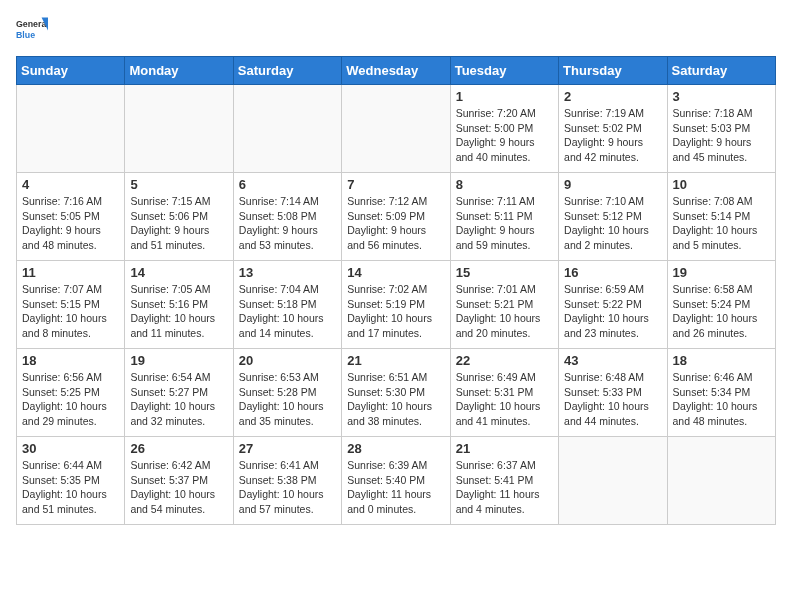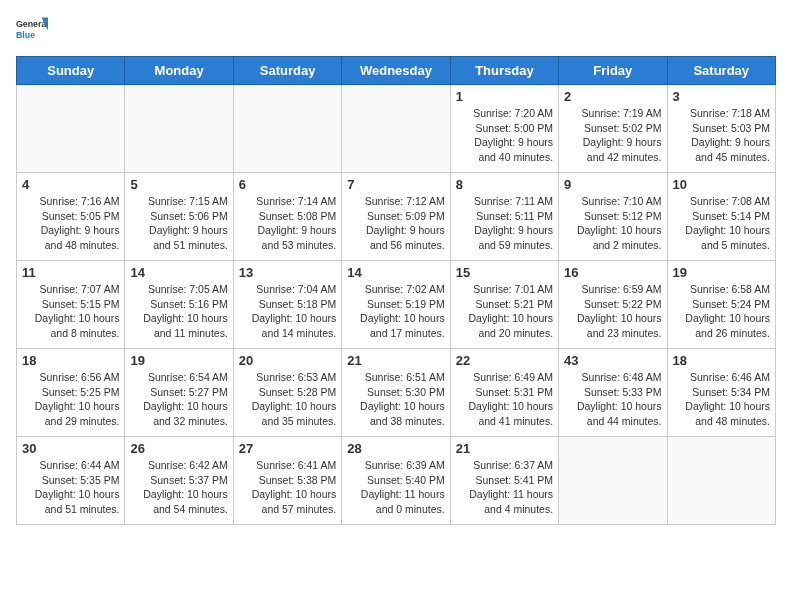--- a/index.html
+++ b/index.html
@@ -39,21 +39,21 @@
     }
     table {
       width: 100%;
       border-collapse: collapse;
       font-size: 11px;
     }
     thead tr th {
       background-color: #2b7cd3;
       color: #fff;
       padding: 6px 4px;
-      text-align: center;
+      text-align: left;
       font-size: 13px;
       font-weight: bold;
       border: 1px solid #1a5fa8;
     }
     tbody tr td {
       border: 1px solid #ccc;
       vertical-align: top;
       padding: 4px 5px;
       min-height: 80px;
       height: 88px;
@@ -66,21 +66,20 @@
       font-size: 13px;
       font-weight: bold;
       color: #333;
       display: block;
       margin-bottom: 2px;
     }
     tbody tr td .day-info {
       color: #333;
       font-size: 10.5px;
       line-height: 1.4;
-      text-align: right;
     }
     tbody tr td.empty {
       background: #f9f9f9;
     }
   </style>
 </head>
 <body>
 
 <div class="header-area">
   <div class="logo">
@@ -97,22 +96,22 @@
   </div>
 </div>
 
 <table>
   <thead>
     <tr>
     <th>Sunday</th>
         <th>Monday</th>
         <th>Saturday</th>
         <th>Wednesday</th>
+        <th>Tuesday</th>
         <th>Thursday</th>
-        <th>Friday</th>
         <th>Saturday</th>
       </tr>
   </thead>
   <tbody id="calendar-body">
   <tr>
         <td class="empty"></td>
         <td class="empty"></td>
         <td class="empty"></td>
         <td class="empty"></td>
         <td>

